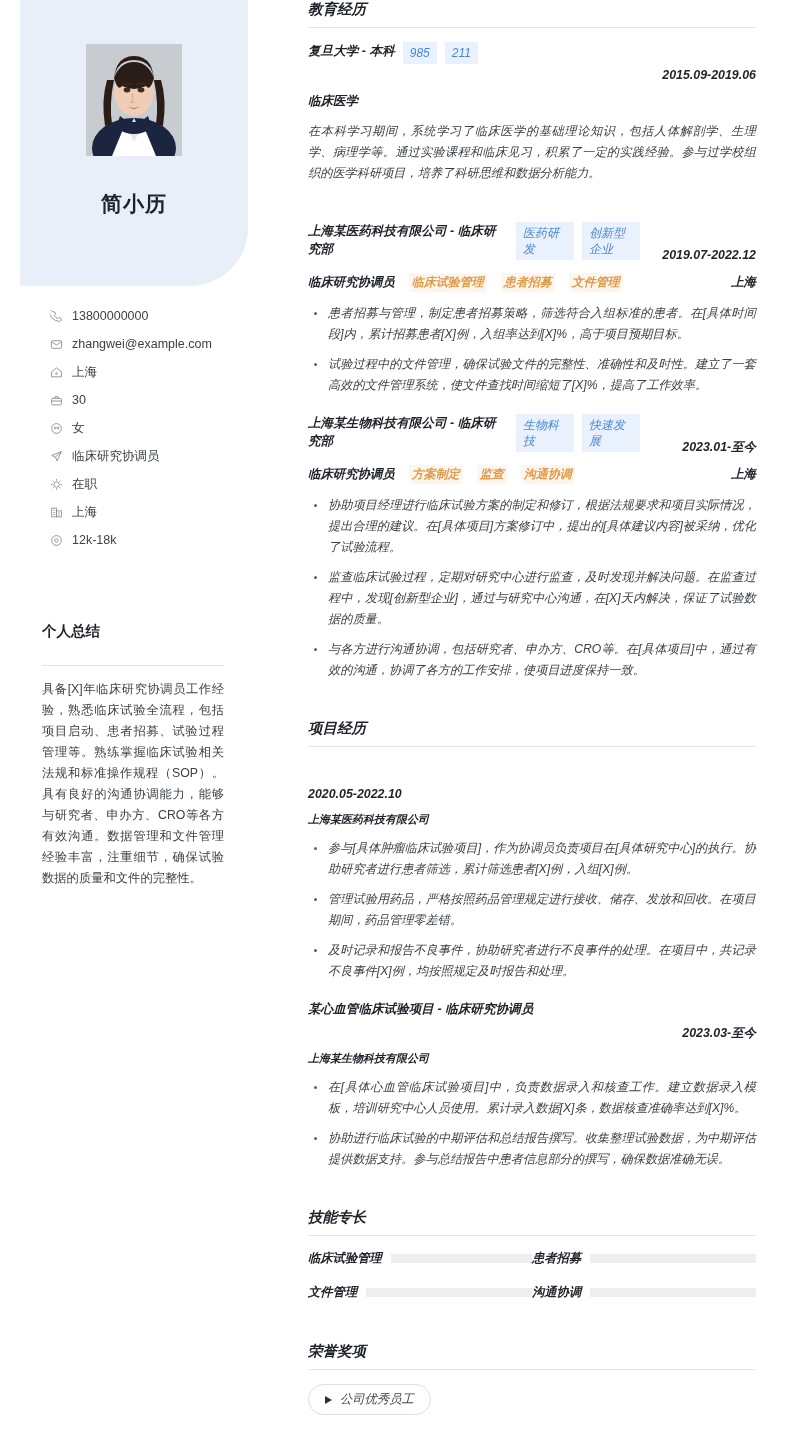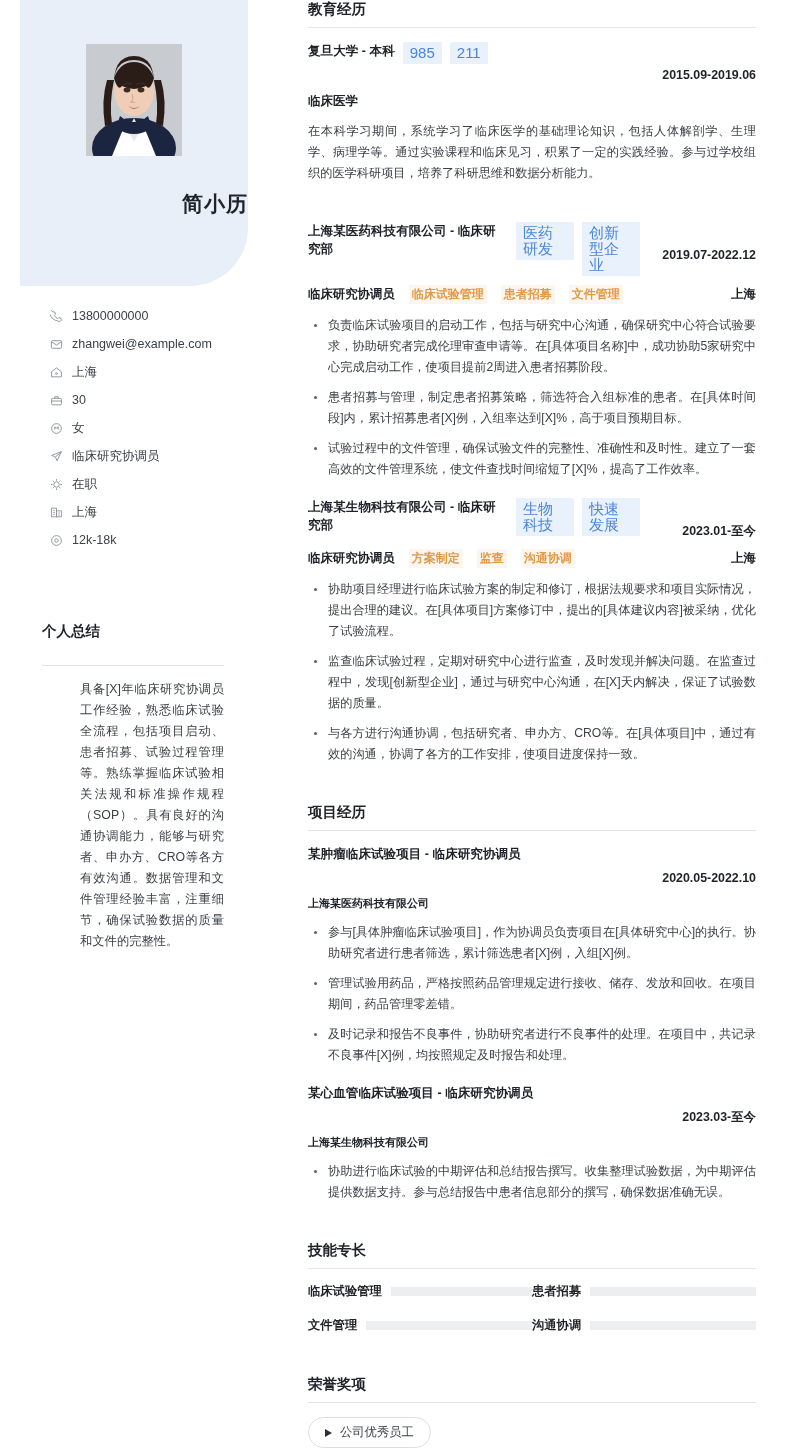--- a/index.html
+++ b/index.html
@@ -15,48 +15,48 @@
   
   .sidebar{position:absolute;left:0;top:0;width:280px;height:100%;}
   .side-panel{
     position:absolute;left:20px;top:0;width:228px;height:286px;
     background:#e8eff9;
     border-bottom-right-radius:58px;
   }
   .photo-wrap{position:absolute;left:86px;top:44px;width:96px;height:112px;overflow:hidden;background:#c9ccd1;}
   .photo-svg{display:block;width:96px;height:112px;}
   .side-name{
-    position:absolute;left:20px;top:190px;width:228px;text-align:right;
+    position:absolute;left:20px;top:190px;width:228px;text-align:center;
     font-size:21px;font-weight:700;color:#1f2329;letter-spacing:1px;
   }
 
   .contact{position:absolute;left:50px;top:302px;width:210px;}
   .c-item{display:flex;align-items:center;height:28px;font-size:12.5px;color:#3c4147;}
   .c-ic{width:20px;flex:0 0 20px;display:flex;align-items:center;justify-content:flex-start;color:#8a9099;}
   .c-ic svg{display:block;}
   .c-tx{padding-left:2px;}
 
   .sum{position:absolute;left:42px;top:622px;width:182px;}
   .sum-h{font-size:14.5px;font-weight:700;color:#1f2329;padding-bottom:24px;border-bottom:1px solid #dfe2e6;}
-  .sum-b{margin-top:13px;font-size:12.3px;line-height:21px;color:#3c4147;text-align:justify;margin-left:38px;}
+  .sum-b{margin-top:13px;font-size:12.3px;line-height:21px;color:#3c4147;text-align:justify;}
 
   
   .main{position:absolute;left:308px;top:0;width:448px;}
-  .sec{margin-bottom:4px;}
+  .sec{margin-bottom:4px;font-style:italic;}
   .sec-h{font-size:14.5px;font-weight:700;color:#1f2329;padding-bottom:8px;border-bottom:1px solid #e3e5e8;margin-bottom:14px;}
   .sec-sp{height:20px;}
 
   .row{display:flex;align-items:flex-start;justify-content:space-between;gap:8px;}
   .row-l{display:flex;align-items:flex-start;flex-wrap:wrap;gap:6px 8px;flex:1 1 auto;min-width:0;}
   .org{font-size:12.6px;font-weight:700;color:#1f2329;line-height:18px;max-width:200px;}
   .org.wide{max-width:300px;}
   .date{font-size:12.4px;font-weight:700;color:#1f2329;white-space:nowrap;line-height:18px;flex:0 0 auto;margin-top:24px;}
 
   .tagblue{
-    background:#e8f1fc;color:#4a86d8;font-size:15px;line-height:16px;
+    background:#e8f1fc;color:#4a86d8;font-size:12px;line-height:16px;
     padding:3px 7px;max-width:44px;border-radius:1px;
   }
   .sub{display:flex;align-items:center;justify-content:space-between;margin-top:9px;gap:8px;}
   .sub-l{display:flex;align-items:center;flex-wrap:wrap;gap:4px 14px;}
   .title{font-size:12.4px;font-weight:700;color:#1f2329;}
   .tagor{color:#e09a4a;font-size:12px;font-weight:700;background:#fdf6ee;padding:1px 3px;}
   .loc{font-size:12.4px;font-weight:700;color:#1f2329;white-space:nowrap;}
 
   ul.bl{list-style:none;margin:11px 0 0;padding:0;}
   ul.bl li{
@@ -254,21 +254,20 @@
         <div class="sub">
           <div class="sub-l">
             <span class="title">临床研究协调员</span>
             <span class="tagor">临床试验管理</span>
             <span class="tagor">患者招募</span>
             <span class="tagor">文件管理</span>
           </div>
           <span class="loc">上海</span>
         </div>
         <ul class="bl">
-          <li>负责临床试验项目的启动工作，包括与研究中心沟通，确保研究中心符合试验要求，协助研究者完成伦理审查申请等。在[具体项目名称]中，成功协助5家研究中心完成启动工作，使项目提前2周进入患者招募阶段。</li>
           <li>患者招募与管理，制定患者招募策略，筛选符合入组标准的患者。在[具体时间段]内，累计招募患者[X]例，入组率达到[X]%，高于项目预期目标。</li>
           <li>试验过程中的文件管理，确保试验文件的完整性、准确性和及时性。建立了一套高效的文件管理系统，使文件查找时间缩短了[X]%，提高了工作效率。</li>
         </ul>
       </div>
 
       <div class="entry">
         <div class="row">
           <div class="row-l">
             <span class="org">上海某生物科技有限公司 - 临床研究部</span>
             <span class="tagblue">生物科技</span>
@@ -293,42 +292,40 @@
       </div>
     </div>
 
     <div class="sec-sp"></div>
 
     <div class="sec">
       <div class="sec-h">项目经历</div>
 
       <div class="entry">
         <div class="row">
-          <div class="row-l">
-            <span class="org wide">某肿瘤临床试验项目 - 临床研究协调员</span>
-          </div>
           <span class="date">2020.05-2022.10</span>
         </div>
         <div class="proj-co">上海某医药科技有限公司</div>
         <ul class="bl">
           <li>参与[具体肿瘤临床试验项目]，作为协调员负责项目在[具体研究中心]的执行。协助研究者进行患者筛选，累计筛选患者[X]例，入组[X]例。</li>
           <li>管理试验用药品，严格按照药品管理规定进行接收、储存、发放和回收。在项目期间，药品管理零差错。</li>
           <li>及时记录和报告不良事件，协助研究者进行不良事件的处理。在项目中，共记录不良事件[X]例，均按照规定及时报告和处理。</li>
         </ul>
       </div>
 
       <div class="entry">
         <div class="row">
           <div class="row-l">
             <span class="org wide">某心血管临床试验项目 - 临床研究协调员</span>
           </div>
           <span class="date">2023.03-至今</span>
         </div>
         <div class="proj-co">上海某生物科技有限公司</div>
         <ul class="bl">
+          <li>在[具体心血管临床试验项目]中，负责数据录入和核查工作。建立数据录入模板，培训研究中心人员使用。累计录入数据[X]条，数据核查准确率达到[X]%。</li>
           <li>协助进行临床试验的中期评估和总结报告撰写。收集整理试验数据，为中期评估提供数据支持。参与总结报告中患者信息部分的撰写，确保数据准确无误。</li>
         </ul>
       </div>
     </div>
 
     <div class="sec-sp"></div>
 
     <div class="sec">
       <div class="sec-h">技能专长</div>
       <div class="skills">

